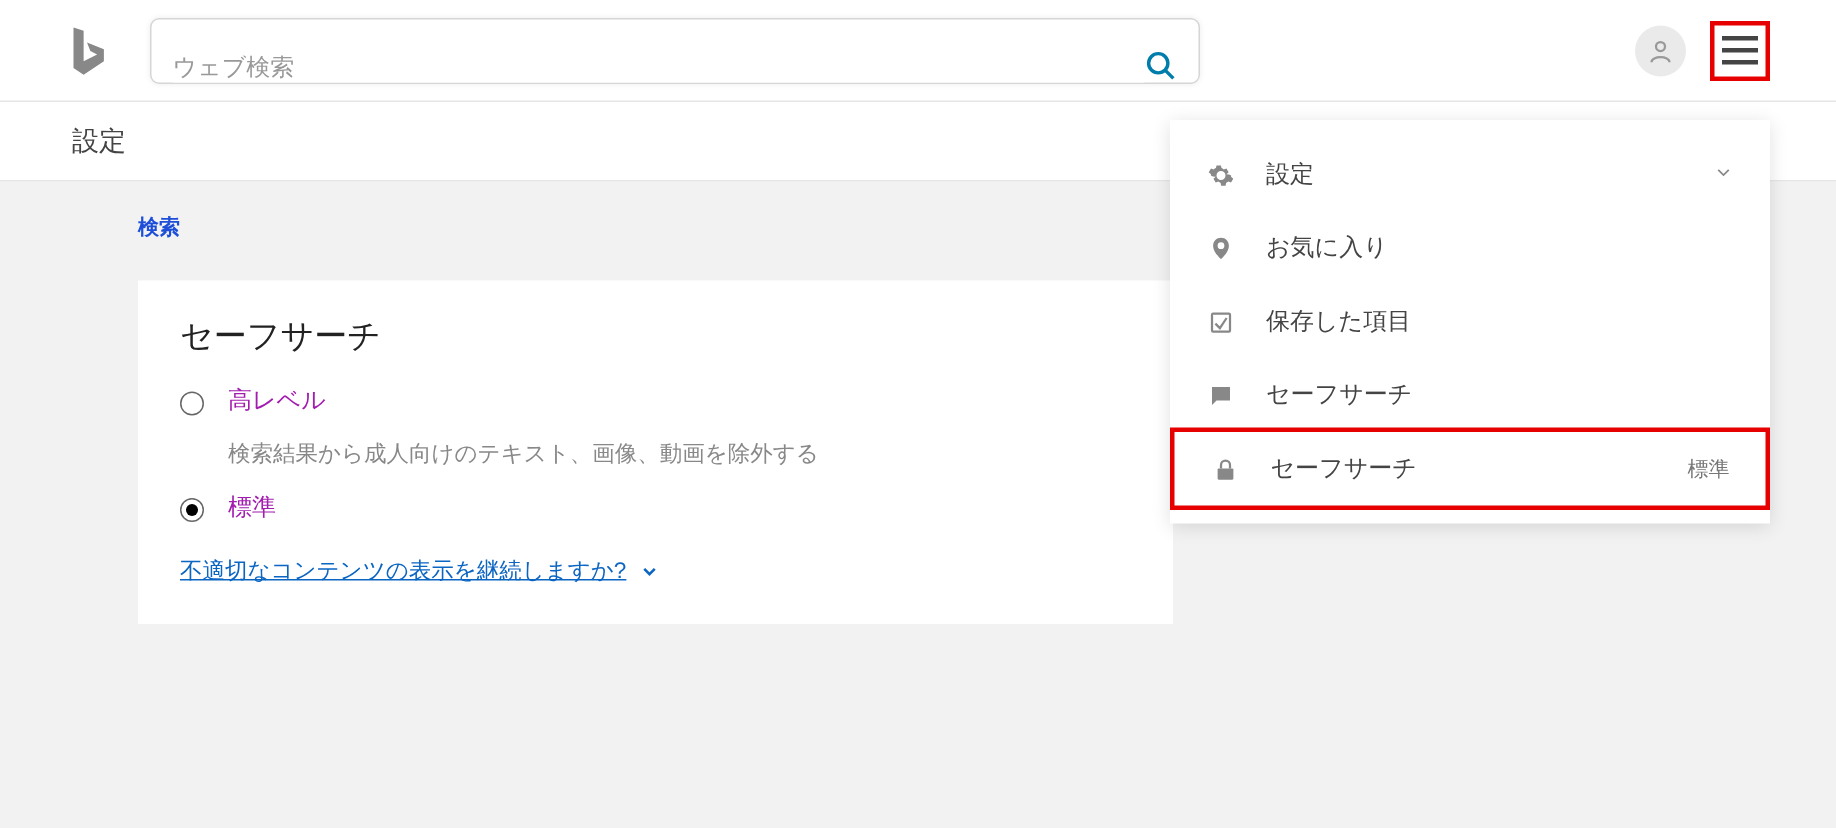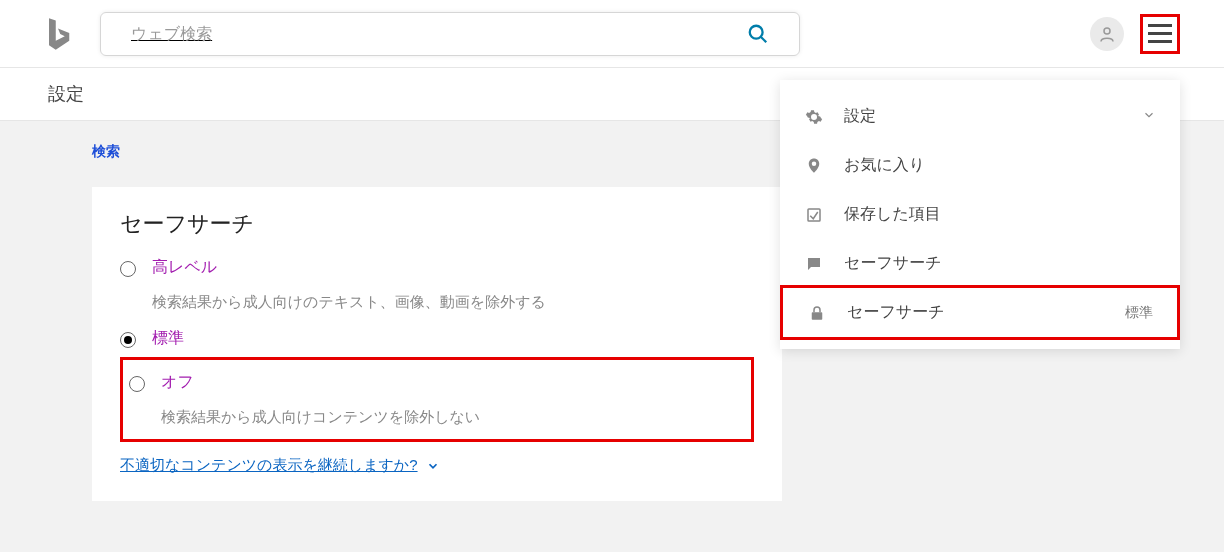--- a/index.html
+++ b/index.html
@@ -1,19 +1,19 @@
 <!DOCTYPE html>
 <html><head>
   <meta charset="utf-8">
   <style>
     * { margin: 0; padding: 0; box-sizing: border-box; }
     body { font-family: "Segoe UI", "Hiragino Sans", "Meiryo", sans-serif; background: #f2f2f2; width: 1224px; height: 552px; overflow: hidden; }
     .header { background: #fff; height: 68px; display: flex; align-items: center; padding: 0 44px; border-bottom: 1px solid #e6e6e6; position: relative; }
     .logo { width: 28px; height: 36px; margin-right: 28px; }
-    .searchbox { flex: 0 0 700px; height: 44px; border: 1px solid #d6d6d6; border-radius: 6px; display: flex; align-items: center; padding: 0 30px; box-shadow: 0 0 4px rgba(0,0,0,0.08); text-decoration: underline; }
+    .searchbox { flex: 0 0 700px; height: 44px; border: 1px solid #d6d6d6; border-radius: 6px; display: flex; align-items: flex-end; padding: 0 14px; box-shadow: 0 0 4px rgba(0,0,0,0.08); }
     .searchbox input { border: none; outline: none; flex: 1; font-size: 16px; color: #666; }
     .searchbox input::placeholder { color: #999; }
     .search-icon { width: 22px; height: 22px; color: #007daa; cursor: pointer; }
     .header-right { margin-left: auto; display: flex; align-items: center; gap: 16px; }
     .user-circle { width: 34px; height: 34px; border-radius: 50%; background: #eaeaea; display: flex; align-items: center; justify-content: center; color: #999; }
     .hamburger { width: 40px; height: 40px; display: flex; flex-direction: column; justify-content: center; align-items: center; gap: 5px; cursor: pointer; }
     .hamburger .bar { width: 24px; height: 3px; background: #444; }
     .hamburger-highlight { border: 3px solid #e60000; }
     .page-subheader { background: #fff; padding: 14px 48px; font-size: 18px; color: #444; border-bottom: 1px solid #e6e6e6; }
     .content { display: flex; padding: 22px 0 0 92px; }
@@ -83,29 +83,20 @@
             </div>
           </div>
           <div>
             <div class="radio-item">
               <div class="radio-circle checked"></div>
               <div class="radio-text">
                 <div class="radio-label">標準</div>
               </div>
             </div>
           </div>
-          <div class="highlight-red">
-            <div class="radio-item">
-              <div class="radio-circle"></div>
-              <div class="radio-text">
-                <div class="radio-label">オフ</div>
-                <div class="radio-desc">検索結果から成人向けコンテンツを除外しない</div>
-              </div>
-            </div>
-          </div>
         </div>
       <div class="disclose">
         <span>不適切なコンテンツの表示を継続しますか?</span>
         <svg class="chev" viewBox="0 0 24 24" fill="none" stroke="#0b65c2" stroke-width="3">
             <polyline points="6 9 12 15 18 9"></polyline>
           </svg>
       </div>
     </div>
   </div>
 </div>

